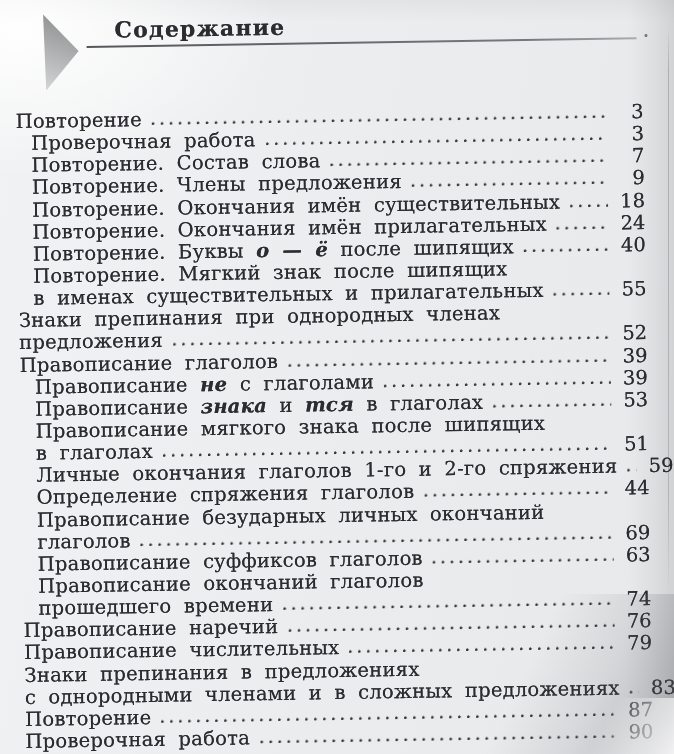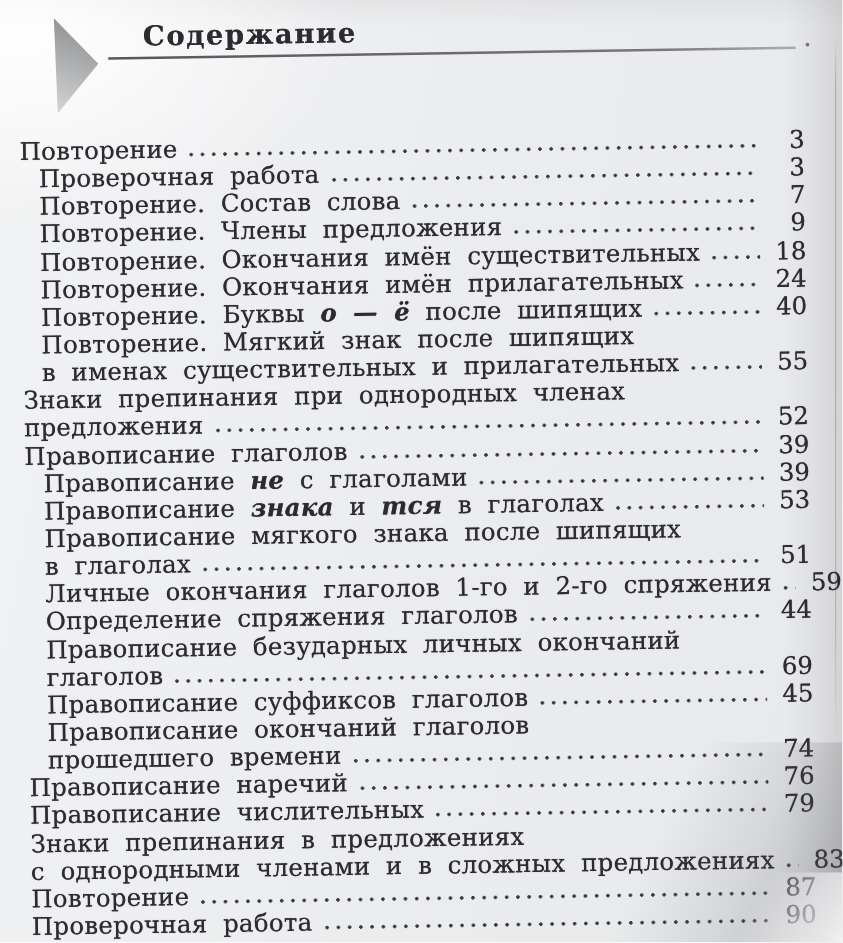--- a/index.html
+++ b/index.html
@@ -185,21 +185,21 @@
           <span class="toc-text"><span>Правописание безударных личных окончаний</span></span>
         </div>
         <div class="toc-row lvl1">
           <span class="toc-text"><span>глаголов</span></span>
           <span class="dots"></span>
           <span class="pg">69</span>
         </div>
         <div class="toc-row lvl1">
           <span class="toc-text"><span>Правописание суффиксов глаголов</span></span>
           <span class="dots"></span>
-          <span class="pg">45</span>
+          <span class="pg">63</span>
         </div>
         <div class="toc-row lvl1">
           <span class="toc-text"><span>Правописание окончаний глаголов</span></span>
         </div>
         <div class="toc-row lvl1">
           <span class="toc-text"><span>прошедшего времени</span></span>
           <span class="dots"></span>
           <span class="pg">74</span>
         </div>
         <div class="toc-row lvl0">

